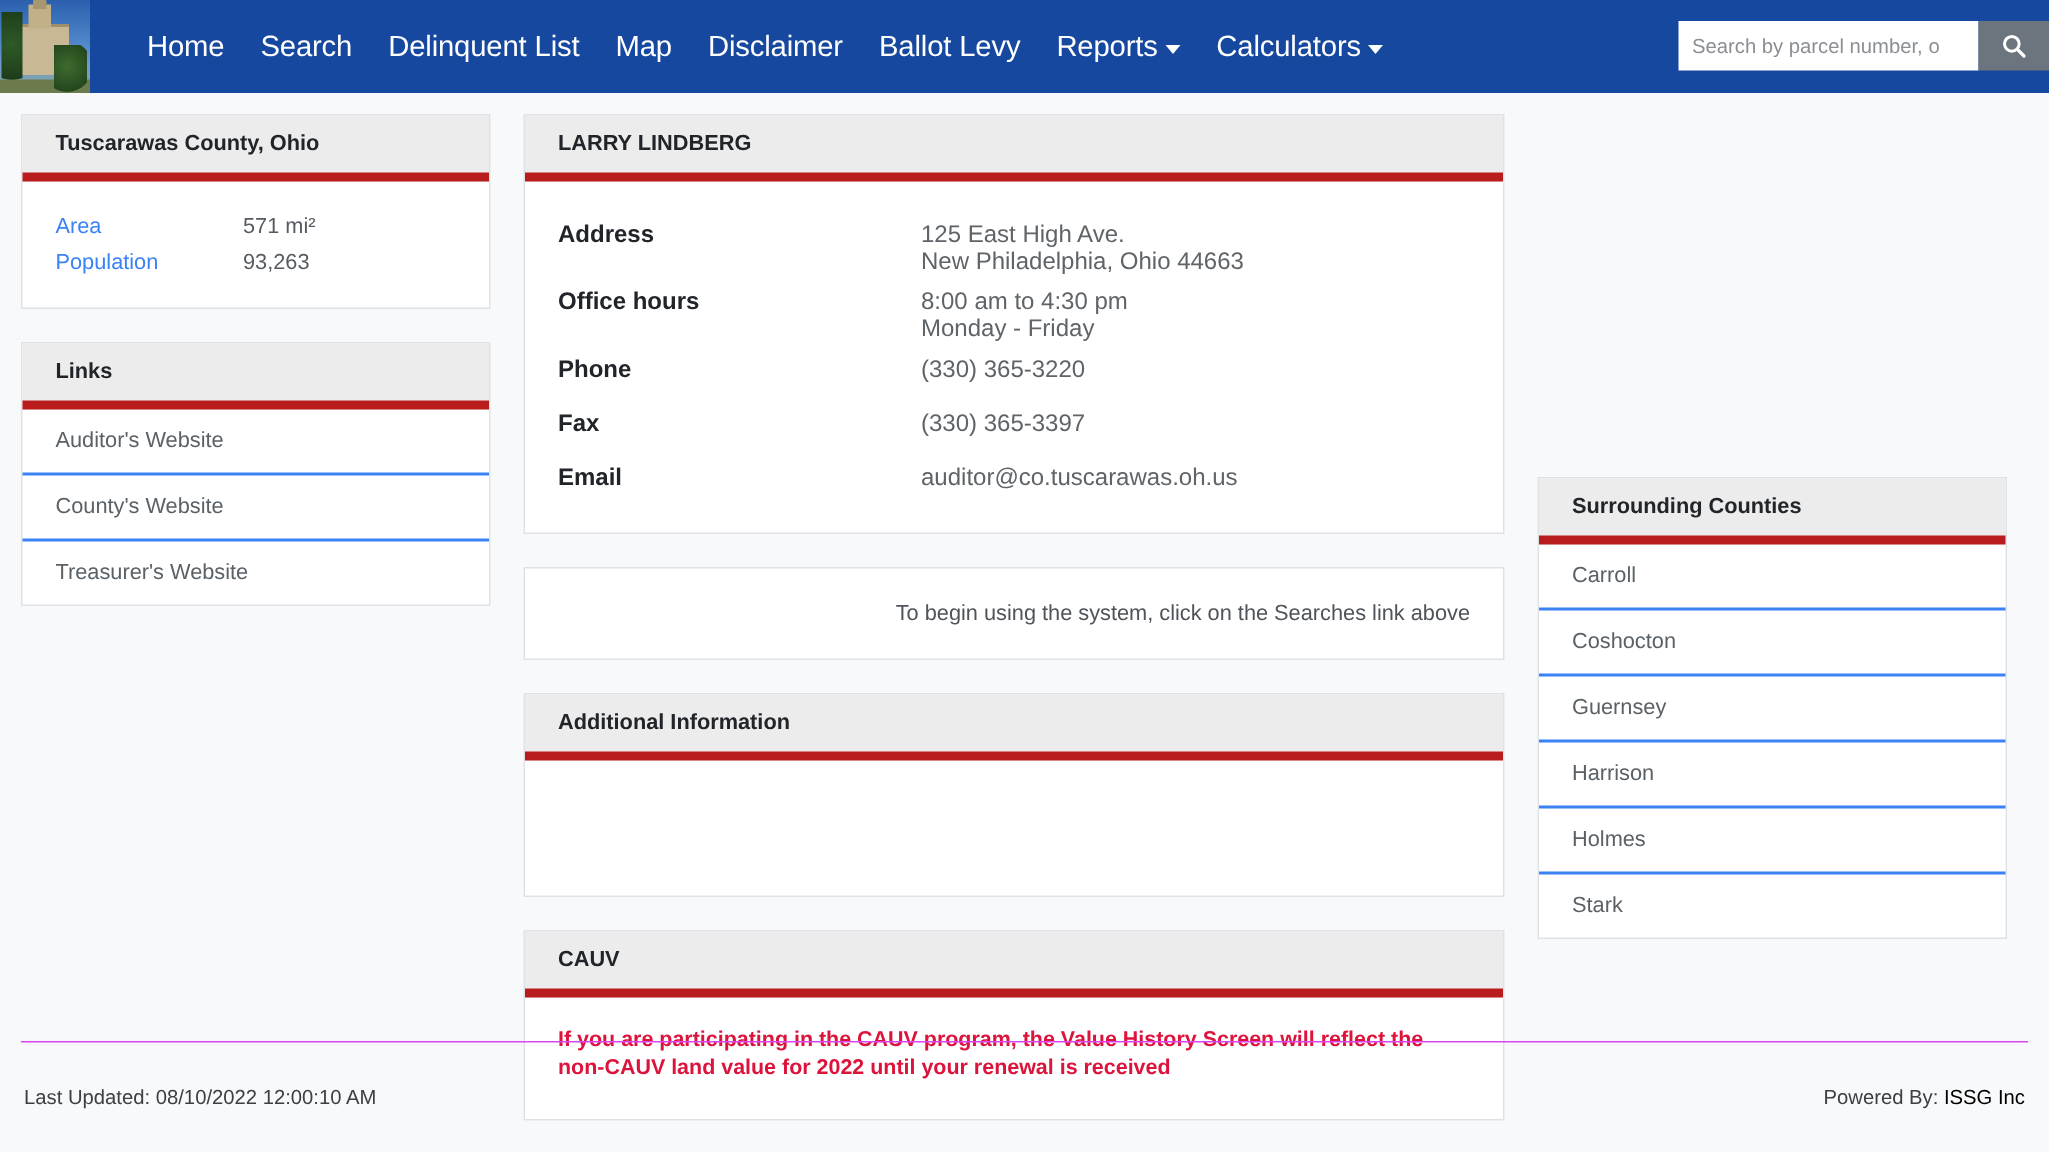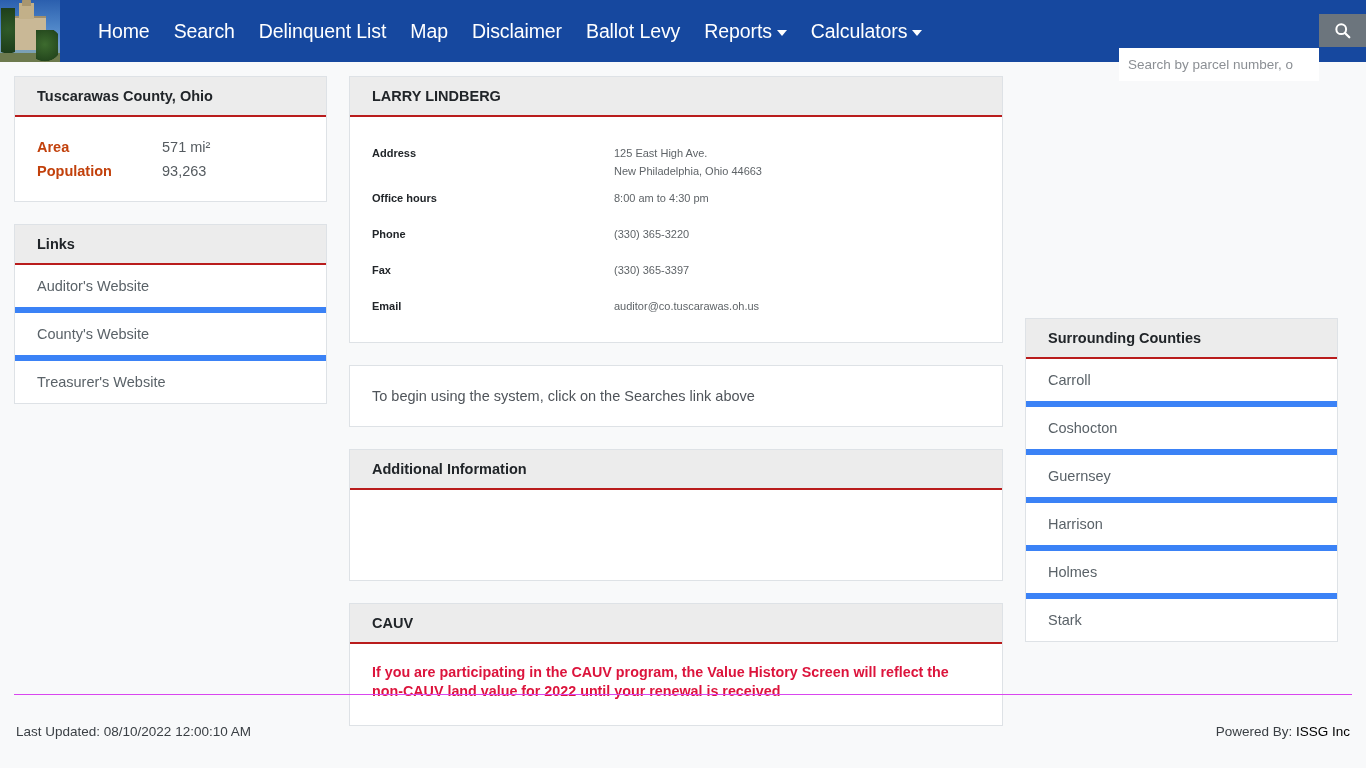--- a/index.html
+++ b/index.html
@@ -102,21 +102,20 @@
   .nav-search input {
     width: 200px;
     height: 33px;
     border: none;
     outline: none;
     padding: 0 9px;
     font-size: 13.5px;
     font-family: "Liberation Sans", sans-serif;
     color: #495057;
     background: #ffffff;
-    margin-top: 34px;
   }
   .nav-search input::placeholder { color: #8b8f94; }
   .nav-search button {
     width: 47px; height: 33px;
     background: #6c757d;
     border: none;
     cursor: pointer;
     display: flex;
     align-items: center;
     justify-content: center;
@@ -134,64 +133,65 @@
   .col-right { width: 313px; flex: 0 0 313px; }
 
   
   .card {
     background: #ffffff;
     border: 1px solid #dee2e6;
     margin-bottom: 22px;
   }
   .card-header {
     background: #ececec;
-    border-bottom: 2px solid #b91c1c;
+    border-bottom: 6px solid #b91c1c;
     padding: 11px 22px;
     font-weight: bold;
     font-size: 14.5px;
     color: #212529;
   }
   .card-body { padding: 18px 22px; }
 
   
   .stat-row {
     display: flex;
     font-size: 14.5px;
     line-height: 24px;
   }
-  .stat-label { width: 125px; font-weight: bold; color: #c2410c; }
+  .stat-label { width: 125px; font-weight: normal; color: #3b82f6; }
   .stat-value { color: #555b60; text-align: right; }
 
   
   .list-item {
     padding: 13px 22px;
     font-size: 14.5px;
     color: #5a6268;
-    border-bottom: 6px solid #3b82f6;
+    border-bottom: 2px solid #3b82f6;
     cursor: pointer;
   }
   .list-item:last-child { border-bottom: none; }
 
   
   .contact-grid {
     display: grid;
     grid-template-columns: 242px 1fr;
-    font-size: 11px;
+    font-size: 16px;
   }
   .c-label { font-weight: bold; color: #212529; line-height: 36px; }
   .c-value { color: #5f6468; line-height: 18px; padding-top: 9px; }
   .c-value .sub { display: block; }
 
   .plain-card {
     background: #ffffff;
     border: 1px solid #dee2e6;
     padding: 22px;
     font-size: 14.5px;
     color: #4f545a;
     margin-bottom: 22px;
+    text-align: right;
   }
 
   .addl-body { height: 90px; }
 
   .cauv-body {
     padding: 19px 22px 24px 22px;
   }
   .cauv-text {
     color: #dc143c;
     font-weight: bold;
@@ -310,20 +310,21 @@
 
           <div class="c-label">Address</div>
           <div class="c-value">
             <span class="sub">125 East High Ave.</span>
             <span class="sub">New Philadelphia, Ohio 44663</span>
           </div>
 
           <div class="c-label">Office hours</div>
           <div class="c-value">
             <span class="sub">8:00 am to 4:30 pm</span>
+            <span class="sub">Monday - Friday</span>
           </div>
 
           <div class="c-label">Phone</div>
           <div class="c-value">(330) 365-3220</div>
 
           <div class="c-label">Fax</div>
           <div class="c-value">(330) 365-3397</div>
 
           <div class="c-label">Email</div>
           <div class="c-value">auditor@co.tuscarawas.oh.us</div>

